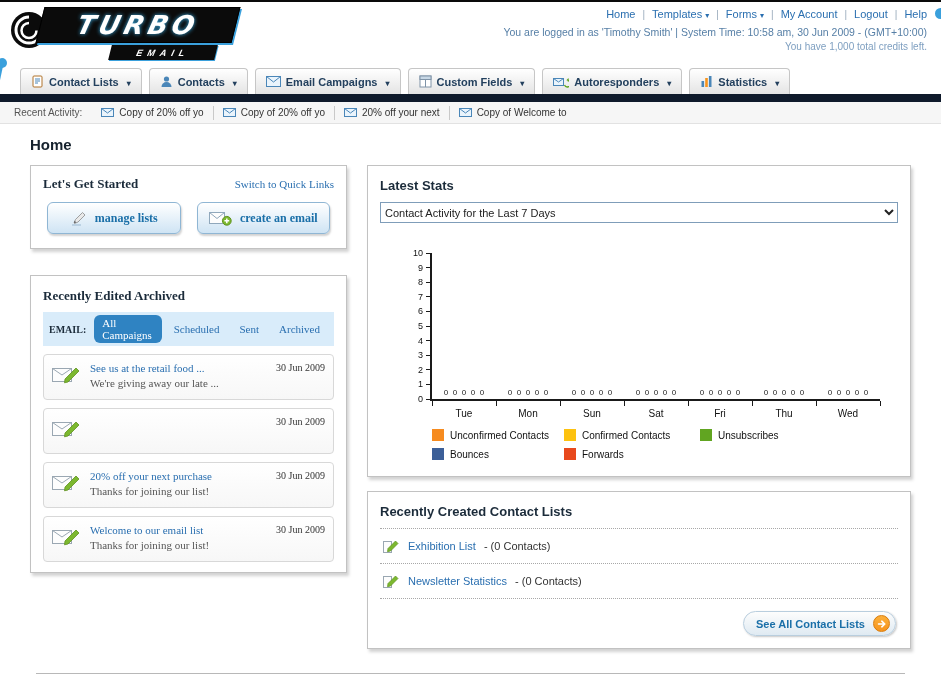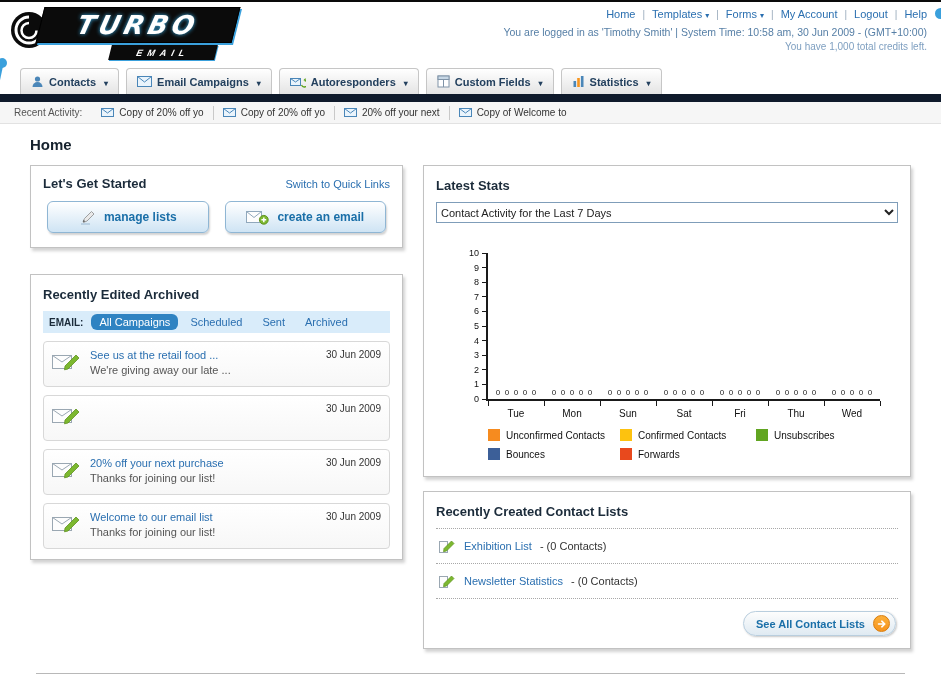--- a/index.html
+++ b/index.html
@@ -36,21 +36,21 @@
   
   .activity-bar { display:flex; align-items:center; height:22px; padding:0 14px; background:#f6f6f6; border-bottom:1px solid #e2e2e2; font-size:10px; }
   .activity-label { color:#555; margin-right:10px; }
   .activity-item { display:flex; align-items:center; gap:5px; padding:0 9px; border-right:1px solid #c9c9c9; color:#333; cursor:pointer; height:14px; }
   .activity-item:last-child { border-right:none; }
 
   
   .content { padding:0 30px; }
   .page-title { margin:12px 0; font-size:15px; font-weight:bold; color:#16222e; }
   .columns { display:flex; gap:20px; align-items:flex-start; }
-  .col-left { width:373px; flex:none; }
+  .col-left { width:317px; flex:none;font-family:Liberation Serif, serif; }
   .col-right { flex:1; }
   .panel { background:#fff; border:1px solid #c2c2c2; box-shadow:2px 3px 3px rgba(0,0,0,0.18); padding:10px 12px; }
   .panel-title { font-size:13px; font-weight:bold; color:#1b2b3a; }
 
   
   .gs-head { display:flex; justify-content:space-between; align-items:center; }
   .gs-link { font-size:11px; color:#2a6fb0; }
   .gs-buttons { display:flex; gap:16px; margin:10px 4px 4px; }
   .gs-btn { flex:1; height:32px; border-radius:6px; border:1px solid #8fb6d4; background:linear-gradient(#ffffff,#cfe4f4); display:flex; align-items:center; justify-content:center; gap:8px; font-family:inherit; font-weight:bold; color:#1a6fa8; font-size:12px; cursor:pointer; box-shadow:1px 2px 2px rgba(0,0,0,0.18); }
 
@@ -140,51 +140,59 @@
       </ul>
       <div class="login-line">You are logged in as 'Timothy Smith' | System Time: 10:58 am, 30 Jun 2009 - (GMT+10:00)</div>
       <div class="credits-line">You have 1,000 total credits left.</div>
     </div>
   </div>
 
   <div class="main-nav">
     <div class="tabs">
       <div class="tab">
         <svg width="13" height="13" viewBox="0 0 13 13">
+            <rect x="2" y="1" width="9" height="11" rx="1" fill="#fff" stroke="#b0722a"></rect>
+            <path d="M4 4h5M4 6h5M4 8h3" stroke="#4a86b8" stroke-width="1" fill="none"></path>
+          </svg>
+        <span>Contact Lists</span>
+          <span class="caret"></span>
+      </div>
+      <div class="tab">
+        <svg width="13" height="13" viewBox="0 0 13 13">
             <circle cx="6.5" cy="4" r="2.6" fill="#4a86b8"></circle>
             <path d="M1.5 12 a5 5 0 0 1 10 0 z" fill="#4a86b8"></path>
           </svg>
         <span>Contacts</span>
           <span class="caret"></span>
       </div>
       <div class="tab">
         <svg width="15" height="11" viewBox="0 0 15 11">
             <rect x="0.5" y="0.5" width="14" height="10" fill="#eaf4fc" stroke="#4a86b8"></rect>
             <path d="M0.5 0.5 L7.5 6 L14.5 0.5" fill="none" stroke="#4a86b8"></path>
           </svg>
         <span>Email Campaigns</span>
+          <span class="caret"></span>
+      </div>
+      <div class="tab">
+        <svg width="13" height="13" viewBox="0 0 13 13">
+            <rect x="1" y="1" width="11" height="11" fill="#fff" stroke="#8094a8"></rect>
+            <rect x="1" y="1" width="11" height="3.5" fill="#c7d7e5" stroke="#8094a8"></rect>
+            <path d="M1 4.5 h11 M6.5 4.5 V12" stroke="#8094a8" fill="none"></path>
+          </svg>
+        <span>Custom Fields</span>
           <span class="caret"></span>
       </div>
       <div class="tab">
         <svg width="16" height="12" viewBox="0 0 16 12">
             <rect x="0.5" y="2.5" width="10" height="7" fill="#eaf4fc" stroke="#4a86b8"></rect>
             <path d="M0.5 2.5 L5.5 6 L10.5 2.5" fill="none" stroke="#4a86b8"></path>
             <path d="M11.5 9 a3.2 3.2 0 1 0 3-4.5" fill="none" stroke="#61a521" stroke-width="1.4"></path>
             <path d="M15.5 2 l0.4 2.8 -2.6-0.6 z" fill="#61a521"></path>
           </svg>
         <span>Autoresponders</span>
-          <span class="caret"></span>
-      </div>
-      <div class="tab">
-        <svg width="13" height="13" viewBox="0 0 13 13">
-            <rect x="1" y="1" width="11" height="11" fill="#fff" stroke="#8094a8"></rect>
-            <rect x="1" y="1" width="11" height="3.5" fill="#c7d7e5" stroke="#8094a8"></rect>
-            <path d="M1 4.5 h11 M6.5 4.5 V12" stroke="#8094a8" fill="none"></path>
-          </svg>
-        <span>Custom Fields</span>
           <span class="caret"></span>
       </div>
       <div class="tab">
         <svg width="13" height="13" viewBox="0 0 13 13">
             <rect x="1.5" y="6" width="2.6" height="6" fill="#4a86b8"></rect>
             <rect x="5.2" y="3" width="2.6" height="9" fill="#f7941d"></rect>
             <rect x="8.9" y="1" width="2.6" height="11" fill="#4a86b8"></rect>
           </svg>
         <span>Statistics</span>
           <span class="caret"></span>

